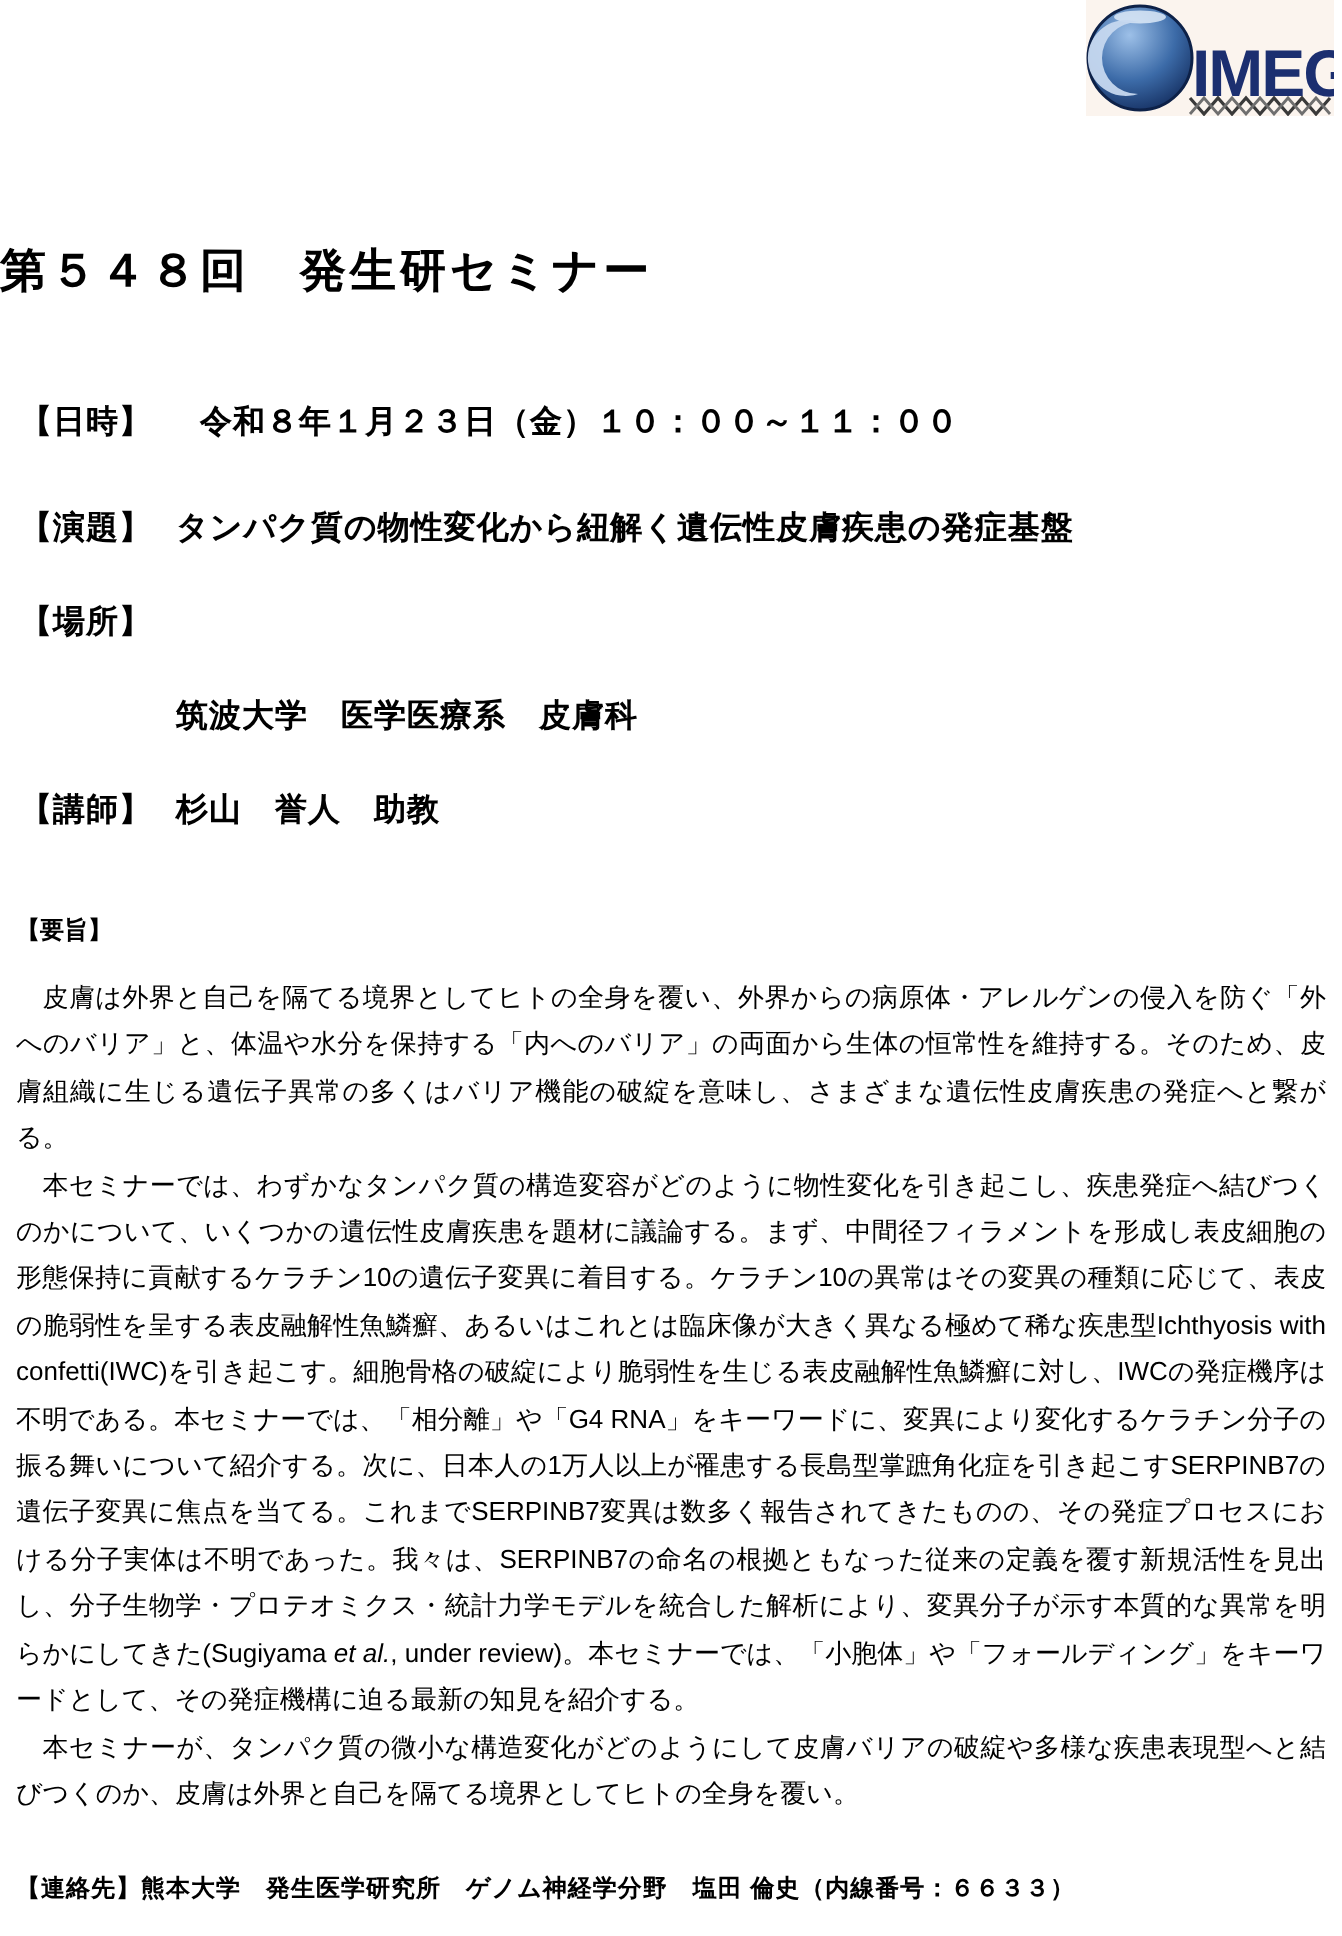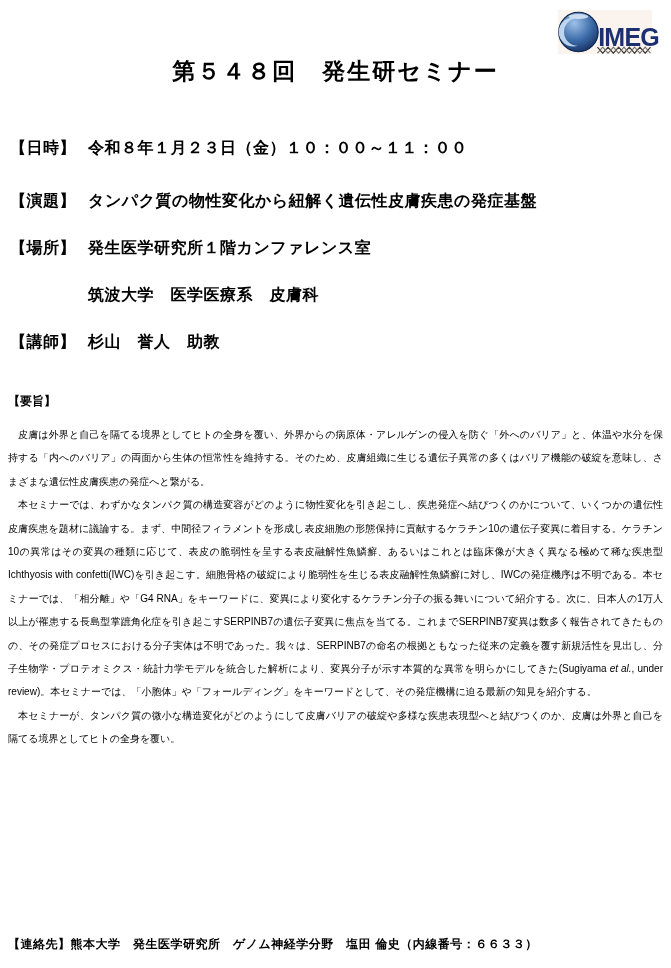--- a/index.html
+++ b/index.html
@@ -5,62 +5,61 @@
   html,body{margin:0;padding:0;}
   body{
     width:671px;height:968px;
     background:#ffffff;
     position:relative;
     font-family:"Liberation Sans","DejaVu Sans",sans-serif;
     color:#000;
     overflow:hidden;
   }
   .logo-wrap{
-    position:absolute;top:10px;right:4px;
-    width:124px;height:44px;text-align:center;
+    position:absolute;top:0;right:4px;
+    width:124px;height:58px;text-align:center;
   }
   .logo-wrap svg{display:block;width:100%;height:100%;}
   .page-title{
     margin:0;
-    padding-top:56px;
-    text-align:center;
+    padding-top:120px;
     font-size:23px;
     font-weight:bold;
     letter-spacing:2px;
     line-height:30px;
   }
   .info-block{
     margin-top:50px;
     padding-left:10px;
   }
   .info-row{
     display:flex;
     font-size:16px;
     font-weight:bold;
     line-height:24px;
     margin-bottom:23px;
     letter-spacing:0.5px;
   }
-  .info-row:first-child{margin-bottom:29px;}
+  .info-row:first-child{margin-bottom:29px;gap:12px;}
   .info-row .lbl{width:78px;flex:0 0 78px;}
   .info-row .val{flex:1;}
   .abstract-block{
     margin-top:34px;
     padding-left:8px;
     padding-right:8px;
   }
   .abstract-heading{
     font-size:12px;
     font-weight:bold;
     line-height:26px;
     margin:0;
   }
   .abstract-text{
     margin-top:9px;
-    font-size:10px;
+    font-size:13px;
     line-height:23.4px;
     text-align:justify;
     text-justify:inter-character;
   }
   .abstract-text p{margin:0;}
   .it{font-style:italic;}
   .contact-line{
     position:absolute;
     left:8px;
     top:933px;
@@ -99,21 +98,20 @@
   <div class="info-row">
     <span class="lbl">【日時】</span>
     <span class="val">令和８年１月２３日（金）１０：００～１１：００</span>
   </div>
   <div class="info-row">
     <span class="lbl">【演題】</span>
     <span class="val">タンパク質の物性変化から紐解く遺伝性皮膚疾患の発症基盤</span>
   </div>
   <div class="info-row">
     <span class="lbl">【場所】</span>
-    <span class="val">発生医学研究所１階カンファレンス室</span>
   </div>
   <div class="info-row">
     <span class="lbl"></span>
     <span class="val">筑波大学　医学医療系　皮膚科</span>
   </div>
   <div class="info-row">
     <span class="lbl">【講師】</span>
     <span class="val">杉山　誉人　助教</span>
   </div>
 </div>

